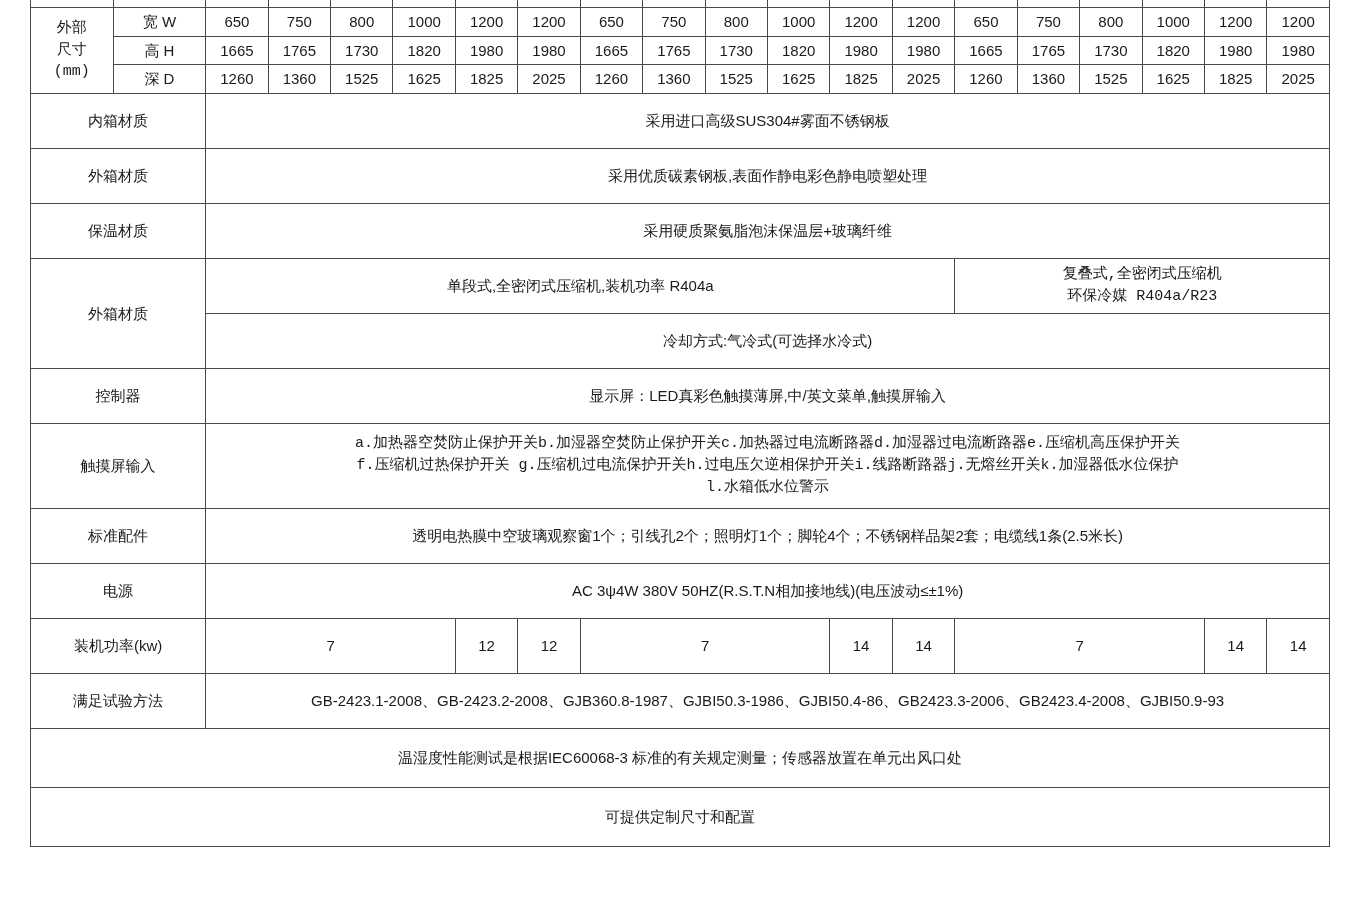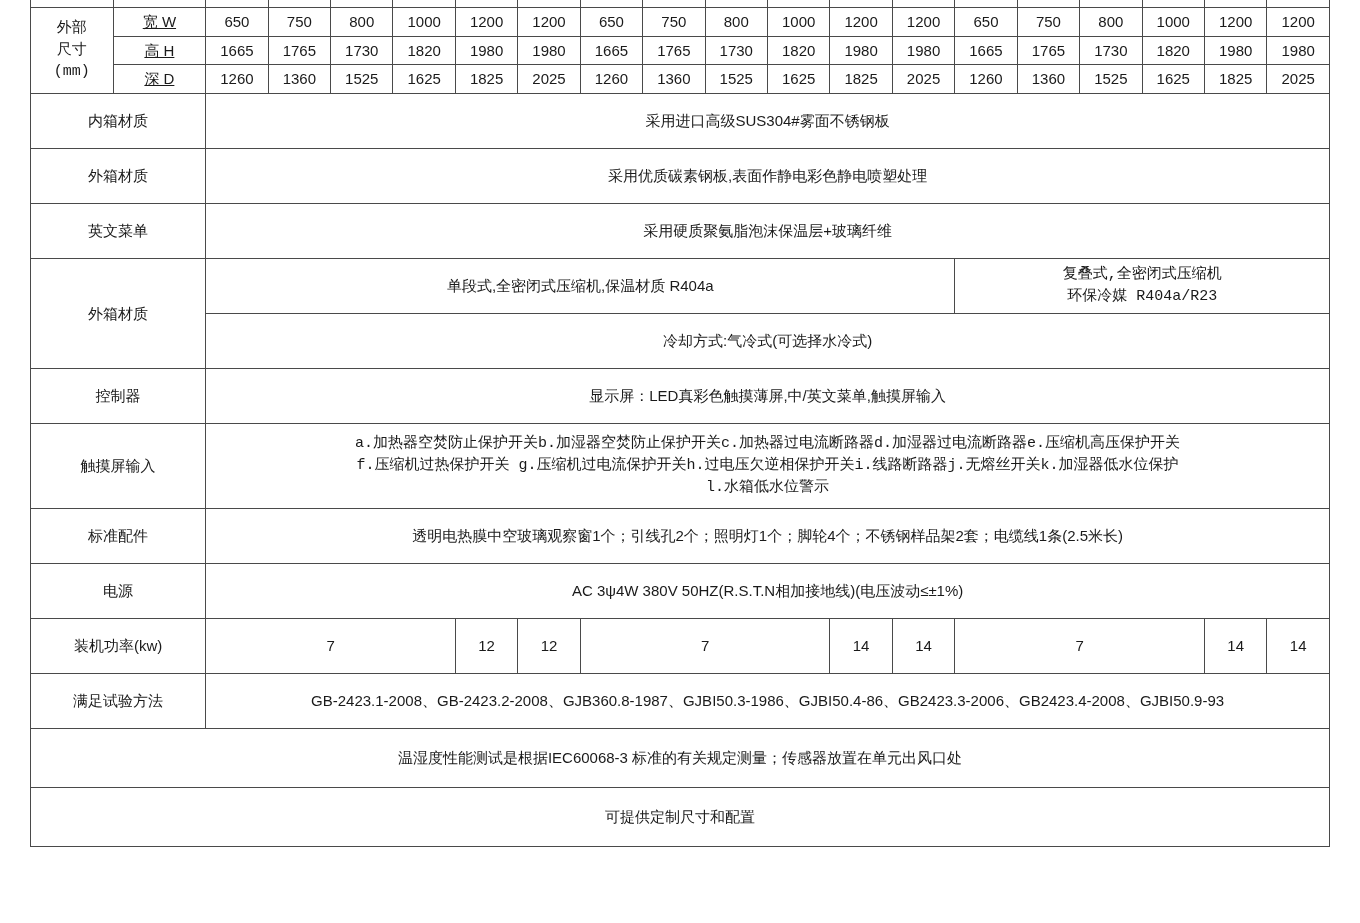--- a/index.html
+++ b/index.html
@@ -40,21 +40,20 @@
   td.lbl-outer {
     background: #e8e8e8;
     width: 82px;
     font-size: 15px;
     line-height: 1.4;
   }
   td.lbl-sub {
     background: #e8e8e8;
     width: 92px;
     font-size: 15px;
-    text-decoration: underline;
   }
   td.lbl-wide {
     background: #e8e8e8;
     width: 174px;
     font-size: 15px;
   }
   td.num {
     width: 62px;
     font-size: 15px;
   }
@@ -198,27 +197,27 @@
       <td class="lbl-wide tall" colspan="2">内箱材质</td>
       <td class="fill tall" colspan="18">采用进口高级SUS304#雾面不锈钢板</td>
     </tr>
 
     <tr>
       <td class="lbl-wide tall" colspan="2">外箱材质</td>
       <td class="fill tall" colspan="18">采用优质碳素钢板,表面作静电彩色静电喷塑处理</td>
     </tr>
 
     <tr>
-      <td class="lbl-wide tall" colspan="2">英文菜单</td>
+      <td class="lbl-wide tall" colspan="2">保温材质</td>
       <td class="fill tall" colspan="18">采用硬质聚氨脂泡沫保温层+玻璃纤维</td>
     </tr>
 
     <tr>
       <td class="lbl-wide" colspan="2" rowspan="2">外箱材质</td>
-      <td class="fill tall" colspan="12">单段式,全密闭式压缩机,保温材质 R404a</td>
+      <td class="fill tall" colspan="12">单段式,全密闭式压缩机,装机功率 R404a</td>
       <td class="fill tall multi" colspan="6">复叠式,全密闭式压缩机
 环保冷媒  R404a/R23</td>
     </tr>
     <tr>
       <td class="fill tall" colspan="18">冷却方式:气冷式(可选择水冷式)</td>
     </tr>
 
     <tr>
       <td class="lbl-wide tall" colspan="2">控制器</td>
       <td class="fill tall" colspan="18">显示屏：LED真彩色触摸薄屏,中/英文菜单,触摸屏输入</td>

